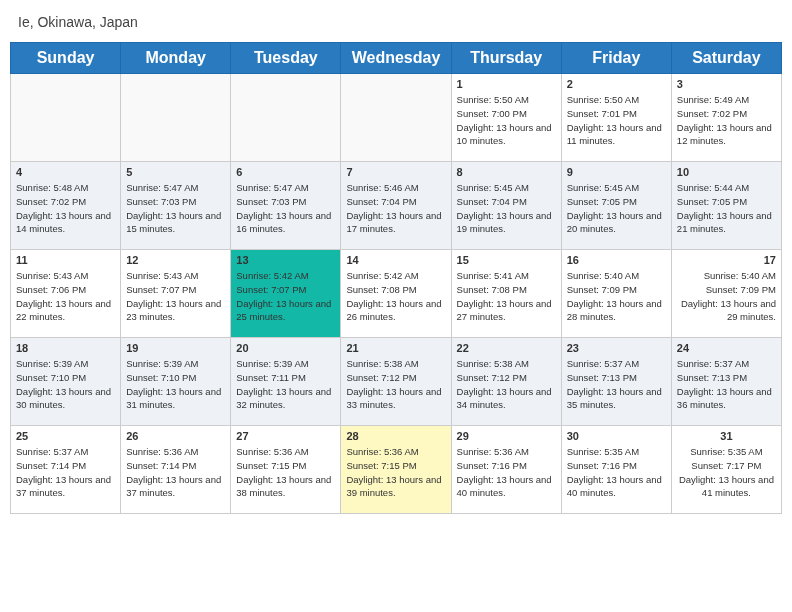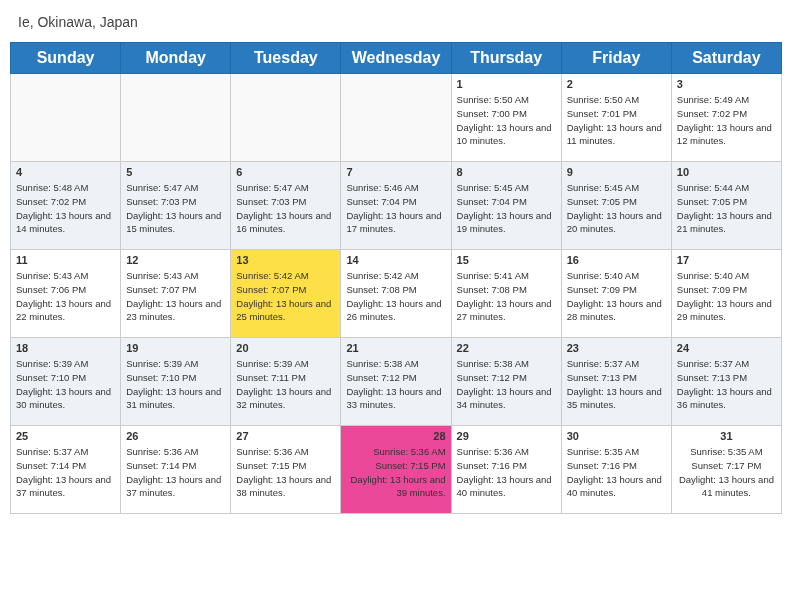--- a/index.html
+++ b/index.html
@@ -202,21 +202,21 @@
         </div>
       </td>
         <td style="background: rgb(255, 255, 255);">
         <span class="day-num">12</span>
         <div class="day-info">
           <span>Sunrise: 5:43 AM</span><br>
           <span>Sunset: 7:07 PM</span><br>
           <span>Daylight: 13 hours and 23 minutes.</span>
         </div>
       </td>
-        <td style="background: #fde047;">
+        <td style="background: #14b8a6;">
         <span class="day-num">13</span>
         <div class="day-info">
           <span>Sunrise: 5:42 AM</span><br>
           <span>Sunset: 7:07 PM</span><br>
           <span>Daylight: 13 hours and 25 minutes.</span>
         </div>
       </td>
         <td style="background: rgb(255, 255, 255);">
         <span class="day-num">14</span>
         <div class="day-info">
@@ -234,21 +234,21 @@
         </div>
       </td>
         <td style="background: rgb(255, 255, 255);">
         <span class="day-num">16</span>
         <div class="day-info">
           <span>Sunrise: 5:40 AM</span><br>
           <span>Sunset: 7:09 PM</span><br>
           <span>Daylight: 13 hours and 28 minutes.</span>
         </div>
       </td>
-        <td style="background: rgb(255, 255, 255);">
+        <td style="background: rgb(255, 255, 255); text-align: right;">
         <span class="day-num">17</span>
         <div class="day-info">
           <span>Sunrise: 5:40 AM</span><br>
           <span>Sunset: 7:09 PM</span><br>
           <span>Daylight: 13 hours and 29 minutes.</span>
         </div>
       </td>
       </tr>
       <tr>
         <td style="background: rgb(238, 242, 247);">
@@ -326,21 +326,21 @@
         </div>
       </td>
         <td style="background: rgb(255, 255, 255);">
         <span class="day-num">27</span>
         <div class="day-info">
           <span>Sunrise: 5:36 AM</span><br>
           <span>Sunset: 7:15 PM</span><br>
           <span>Daylight: 13 hours and 38 minutes.</span>
         </div>
       </td>
-        <td style="background: #ec4899; text-align: right;">
+        <td style="background: #fef9c3;">
         <span class="day-num">28</span>
         <div class="day-info">
           <span>Sunrise: 5:36 AM</span><br>
           <span>Sunset: 7:15 PM</span><br>
           <span>Daylight: 13 hours and 39 minutes.</span>
         </div>
       </td>
         <td style="background: rgb(255, 255, 255);">
         <span class="day-num">29</span>
         <div class="day-info">

